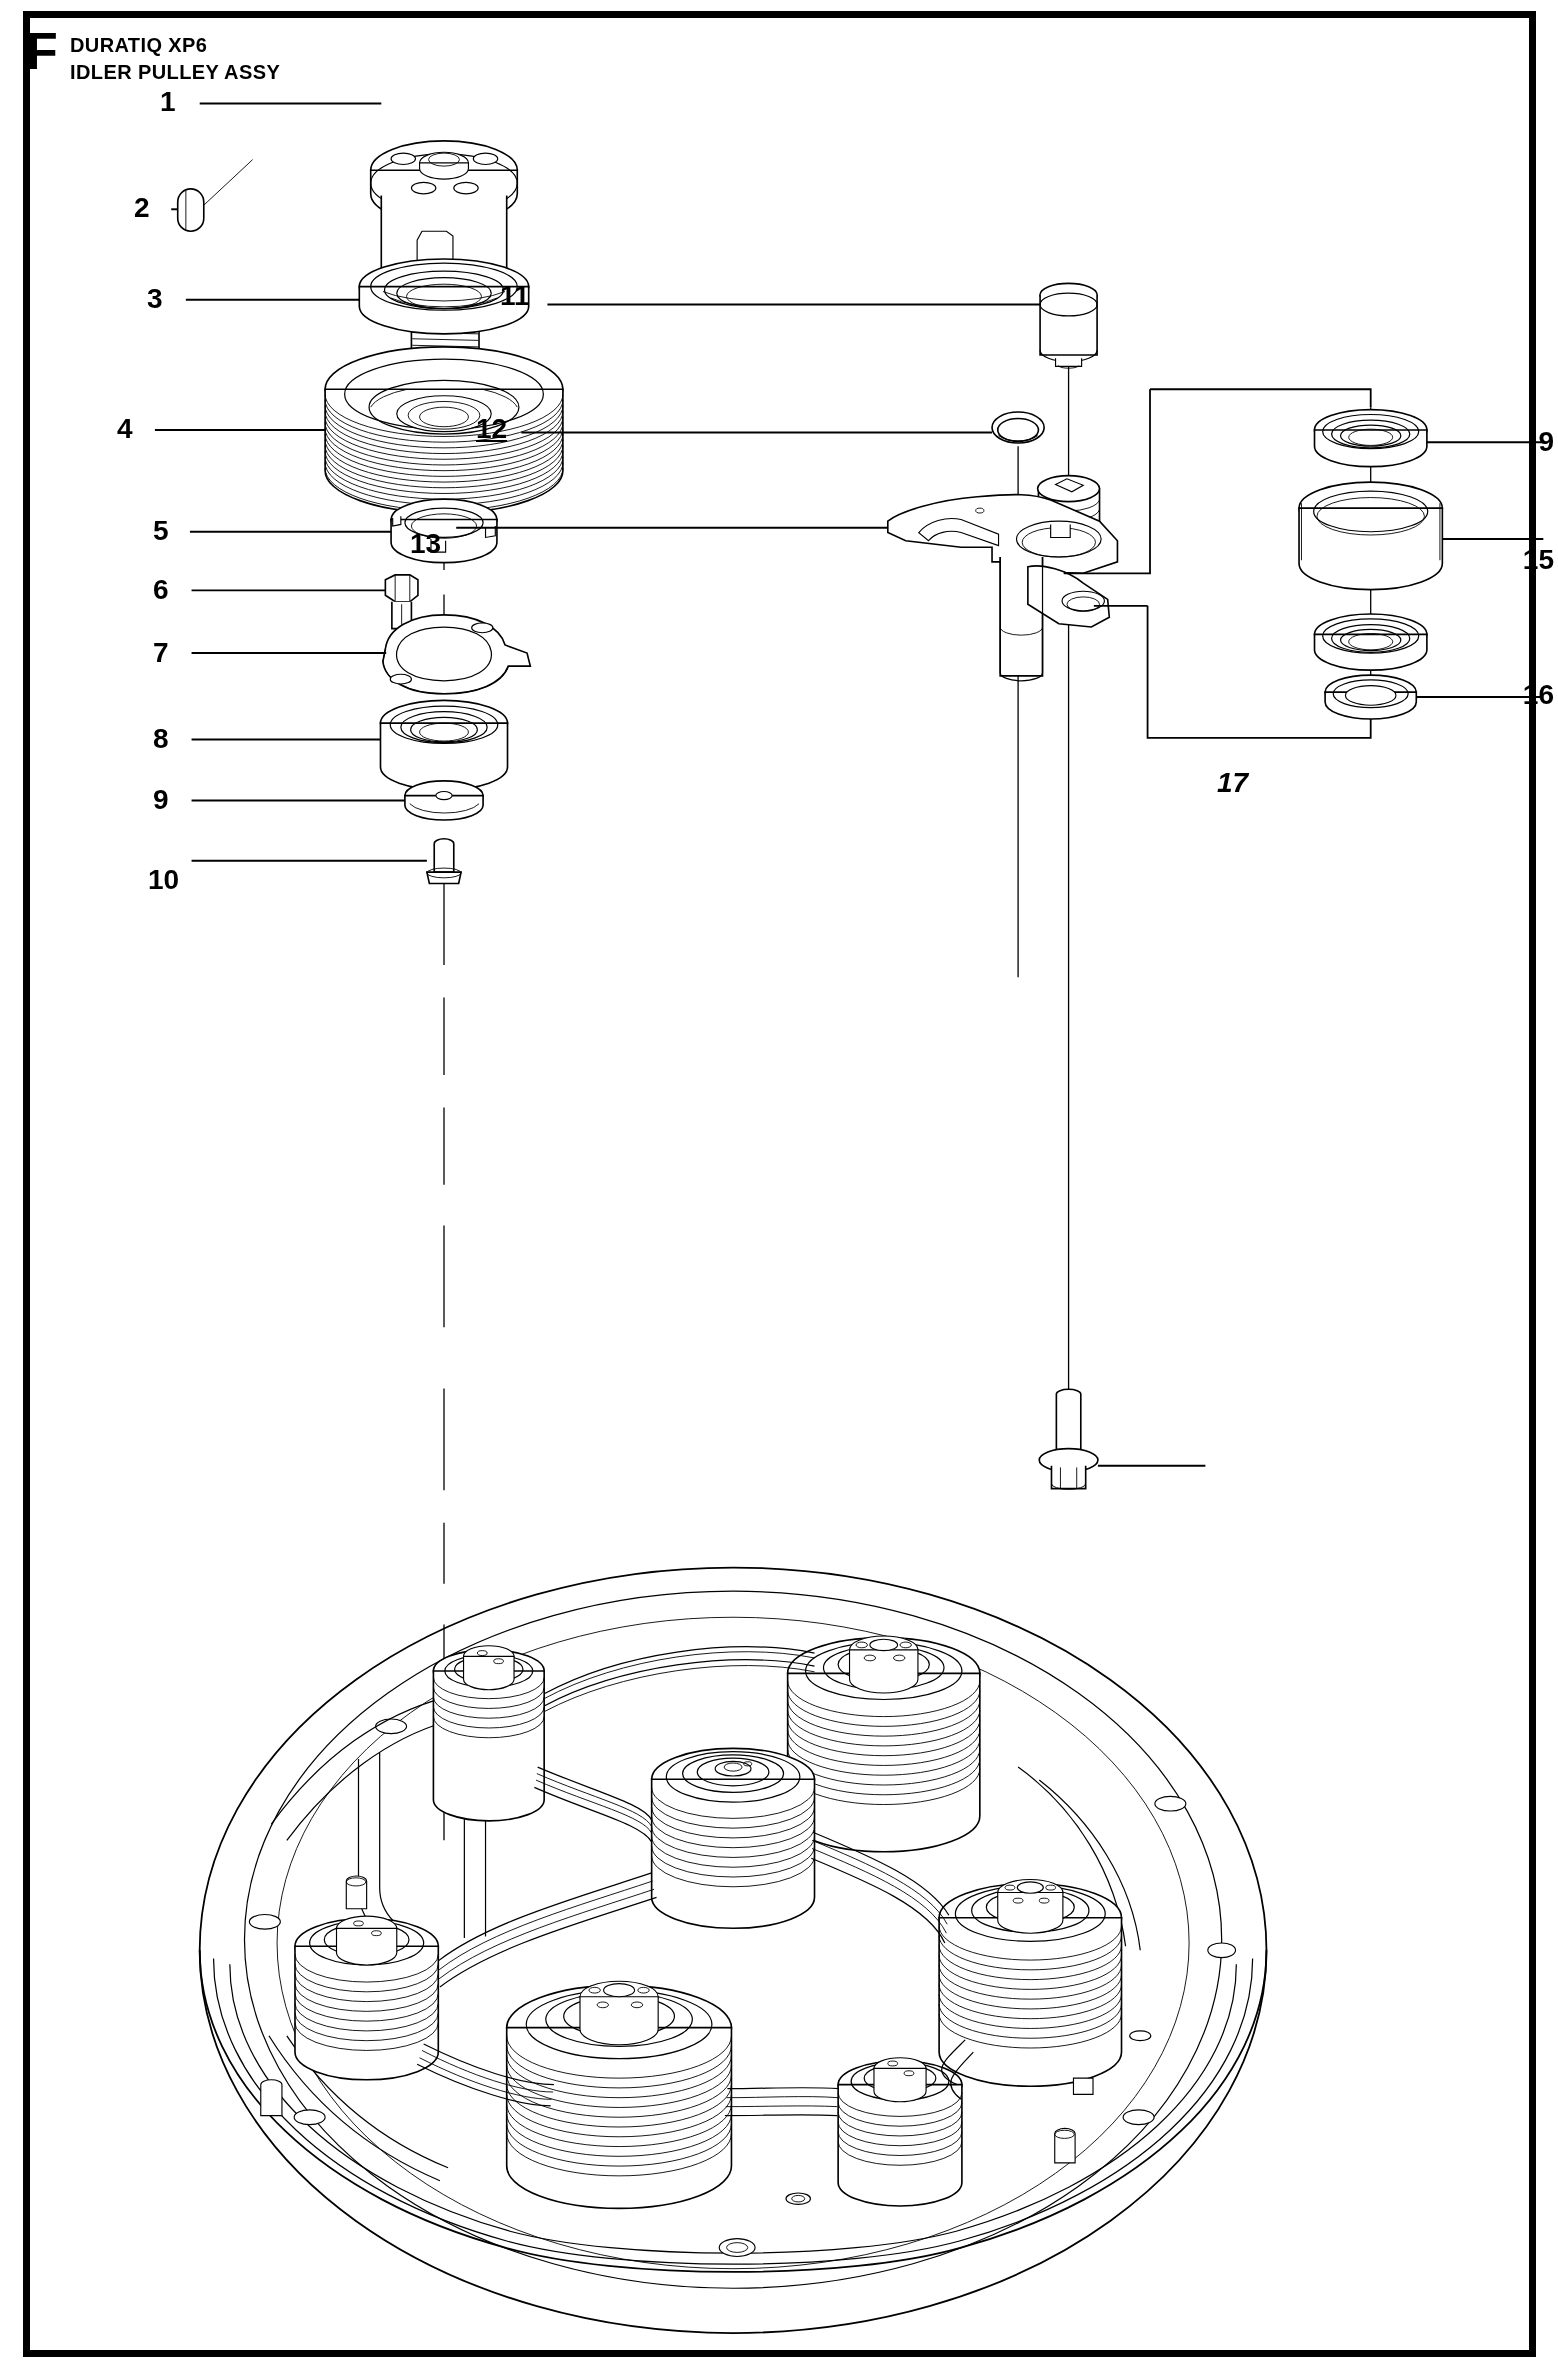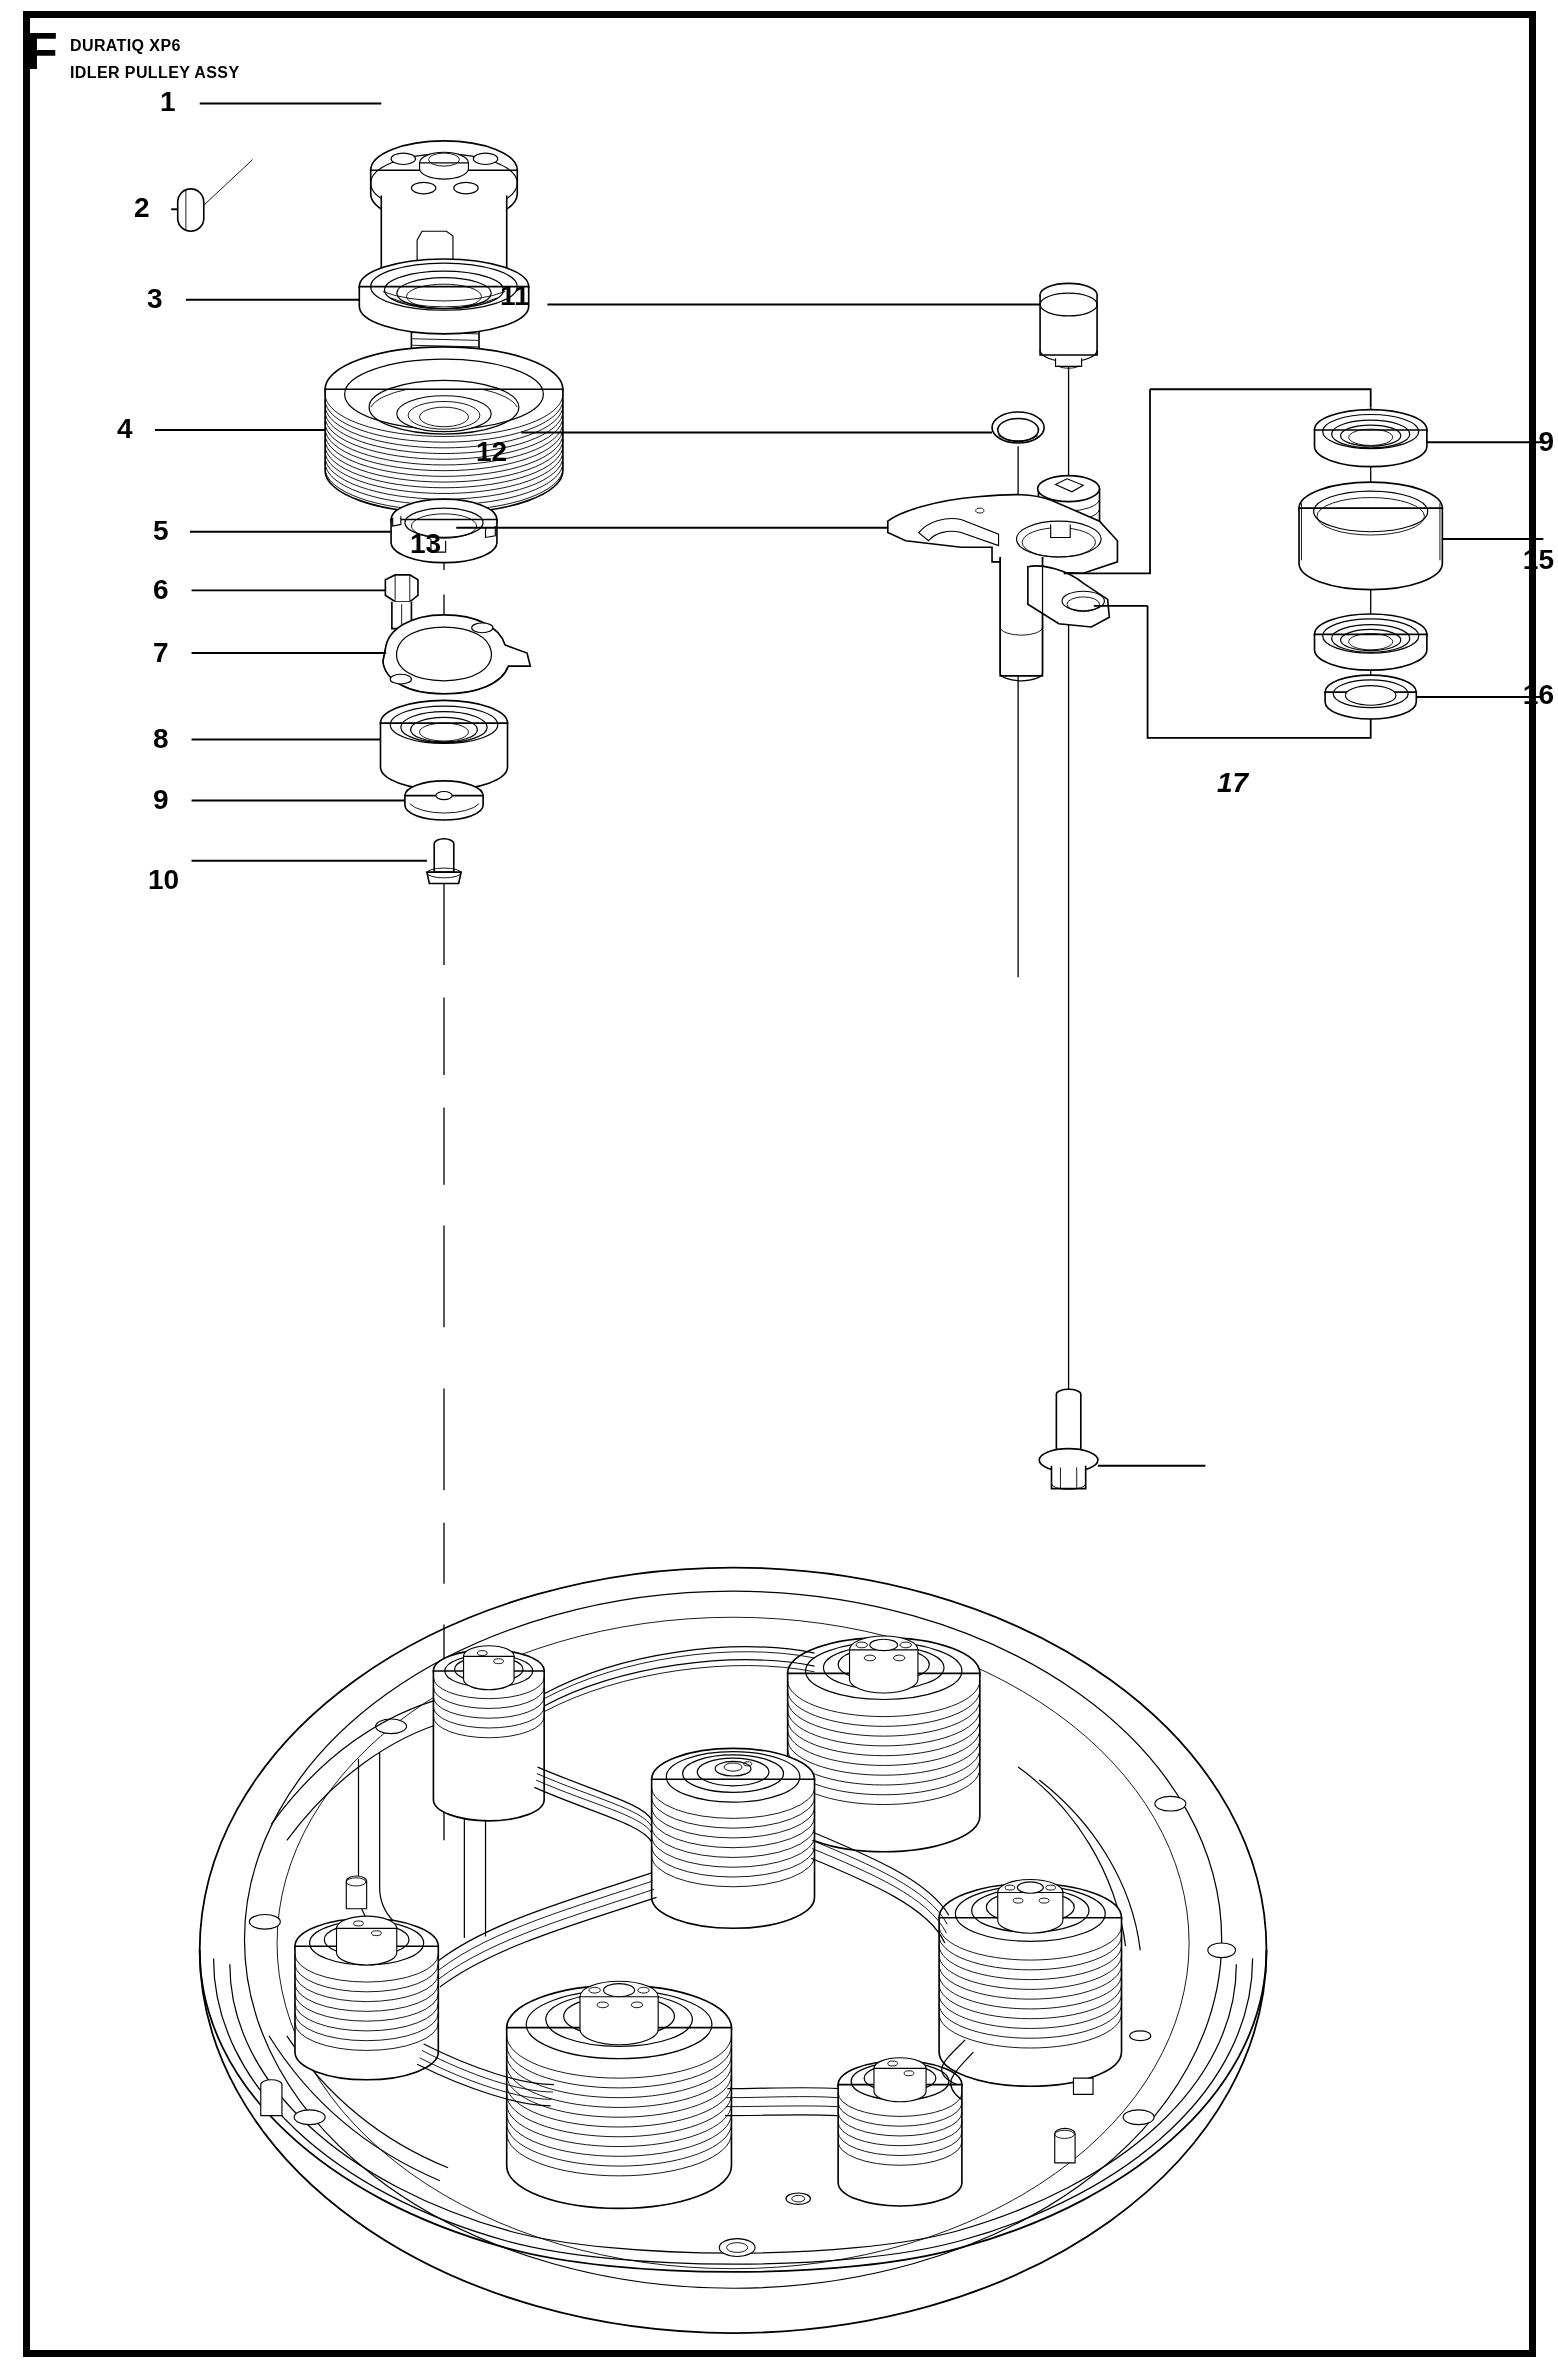--- a/index.html
+++ b/index.html
@@ -13,21 +13,21 @@
     border:7.3px solid #000;box-sizing:border-box;background:#fff;
   }
   
   #title-block{position:absolute;left:26px;top:29px;display:flex;align-items:flex-start;}
   #section-letter{
     font-size:52px;font-weight:bold;line-height:44px;letter-spacing:-0.8px;
     font-family:"Liberation Sans",sans-serif;color:#000;margin-right:13px;
   }
   #title-lines{padding-top:3.3px;}
   .title-line{
-    font-size:16px;font-weight:bold;line-height:27px;letter-spacing:0.4px;
+    font-size:20px;font-weight:bold;line-height:27px;letter-spacing:0.4px;
     font-family:"Liberation Sans",sans-serif;color:#000;white-space:nowrap;
   }
   
   .callout{
     position:absolute;font-size:28px;font-weight:bold;color:#000;
     font-family:"Liberation Sans",sans-serif;line-height:28px;
   }
   
   #art{position:absolute;left:0;top:0;width:1559px;height:2377px;pointer-events:none;}
   #art .ln{fill:none;stroke:#000;stroke-width:2.2;stroke-linecap:round;stroke-linejoin:round;}
@@ -622,21 +622,21 @@
   <div class="callout" style="left:147px;top:285px;">3</div>
   <div class="callout" style="left:117px;top:415px;">4</div>
   <div class="callout" style="left:153px;top:517px;">5</div>
   <div class="callout" style="left:153px;top:576px;">6</div>
   <div class="callout" style="left:153px;top:639px;">7</div>
   <div class="callout" style="left:153px;top:725px;">8</div>
   <div class="callout" style="left:153px;top:786px;">9</div>
   <div class="callout" style="left:148px;top:866px;text-align:center;">10</div>
 
   <div class="callout" style="left:500px;top:282px;">11</div>
-  <div class="callout" style="left:476px;top:438px;">12</div>
+  <div class="callout" style="left:476px;top:415px;text-decoration:underline;">12</div>
   <div class="callout" style="left:410px;top:513px;margin-top:17px;">13</div>
 
   <div class="callout" style="left:1554px;top:428px;transform:translateX(-100%);">9</div>
   <div class="callout" style="left:1554px;top:546px;transform:translateX(-100%);">15</div>
   <div class="callout" style="left:1554px;top:681px;transform:translateX(-100%);">16</div>
   <div class="callout" style="left:1217px;top:769px;font-style:italic;">17</div>
 </div>
 
 
 </body></html>

